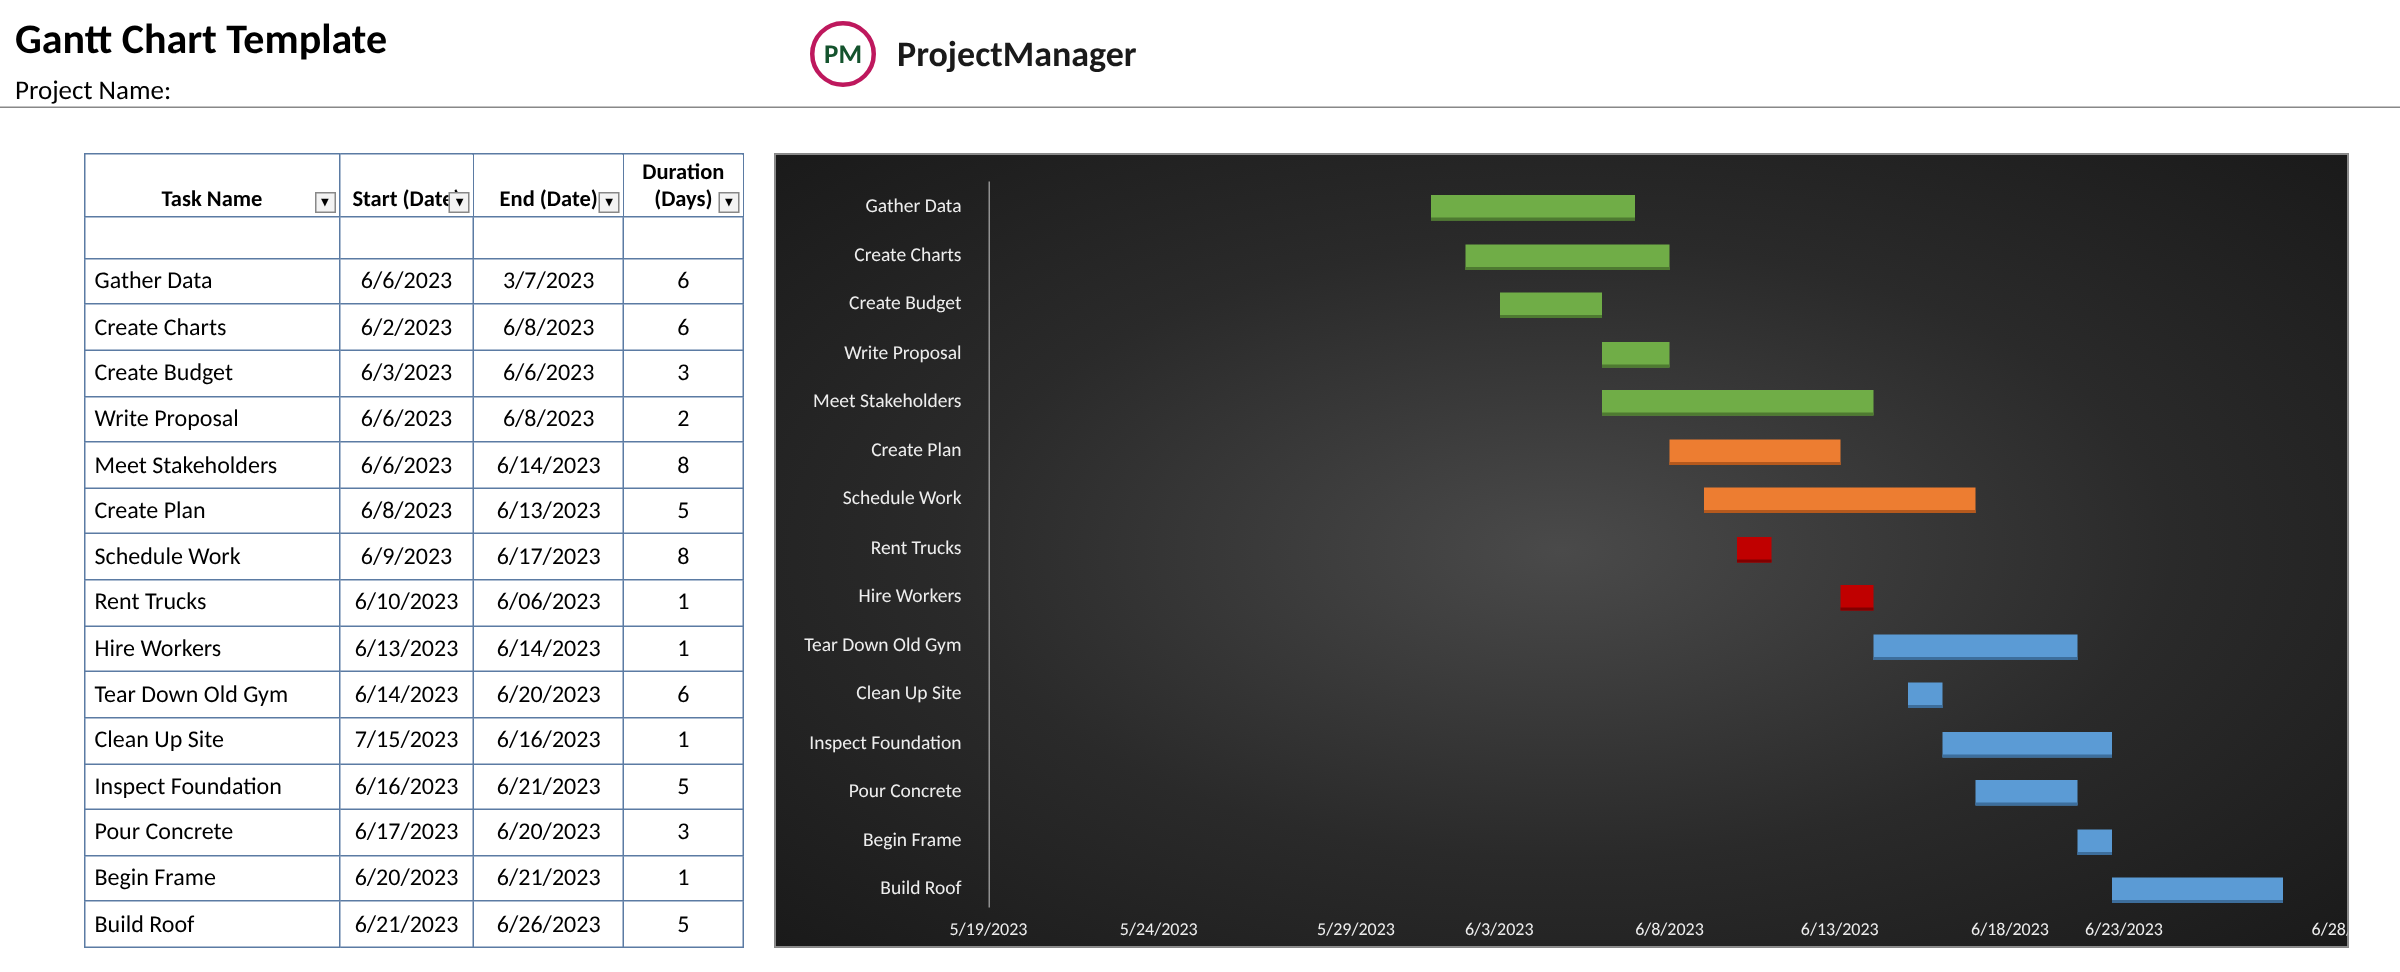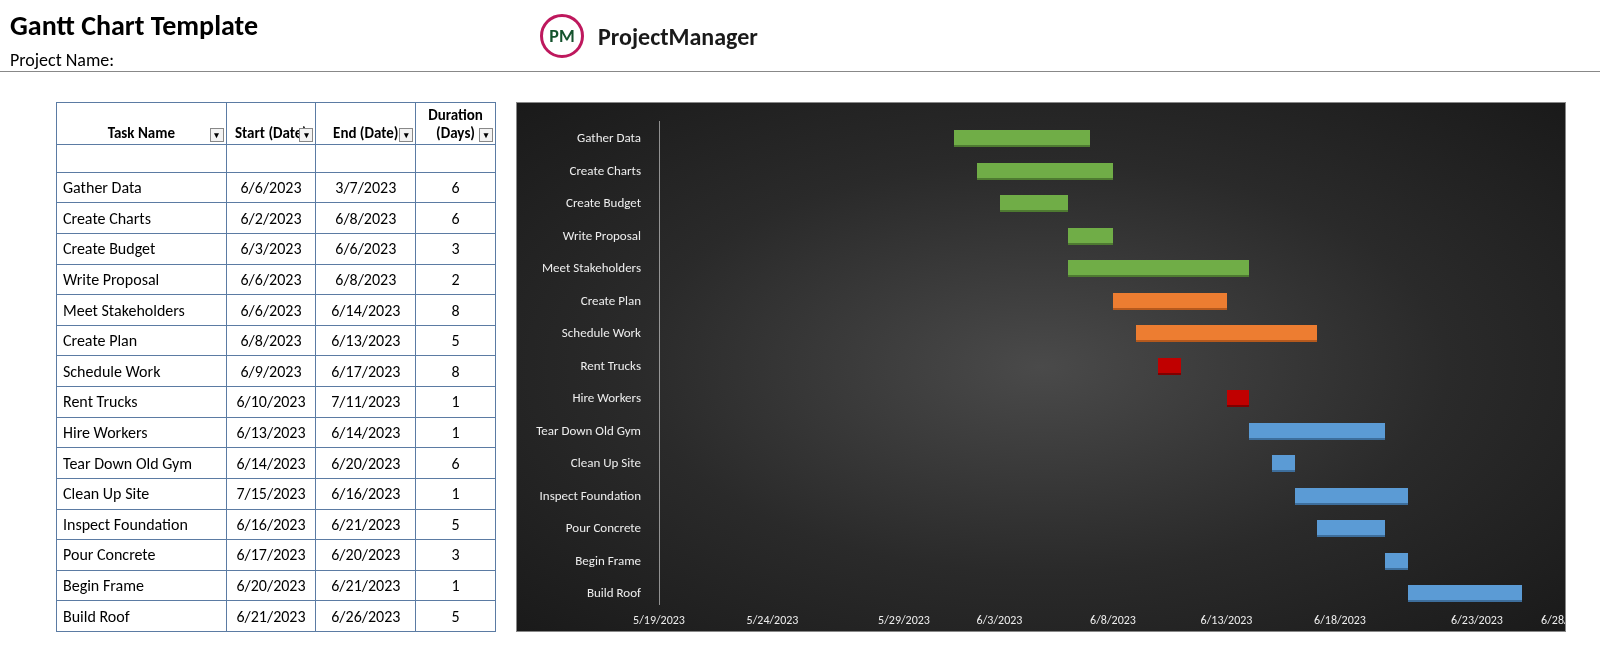--- a/index.html
+++ b/index.html
@@ -230,21 +230,21 @@
         </tr>
         <tr>
           <td>Schedule Work</td>
           <td class="date">6/9/2023</td>
           <td class="date">6/17/2023</td>
           <td class="num">8</td>
         </tr>
         <tr>
           <td>Rent Trucks</td>
           <td class="date">6/10/2023</td>
-          <td class="date">7/11/2023</td>
+          <td class="date">6/06/2023</td>
           <td class="num">1</td>
         </tr>
         <tr>
           <td>Hire Workers</td>
           <td class="date">6/13/2023</td>
           <td class="date">6/14/2023</td>
           <td class="num">1</td>
         </tr>
         <tr>
           <td>Tear Down Old Gym</td>
@@ -347,17 +347,17 @@
         <div class="chart-label">Build Roof</div>
         <div class="bar c-blue" style="left: 891.1px; width: 113.5px;"></div>
       </div>
       <div class="x-tick" style="left: 142px;">5/19/2023</div>
       <div class="x-tick" style="left: 255.5px;">5/24/2023</div>
       <div class="x-tick" style="left: 354px; margin-left: 33px;">5/29/2023</div>
       <div class="x-tick" style="left: 482.5px;">6/3/2023</div>
       <div class="x-tick" style="left: 596px;">6/8/2023</div>
       <div class="x-tick" style="left: 709.5px;">6/13/2023</div>
       <div class="x-tick" style="left: 823px;">6/18/2023</div>
-      <div class="x-tick" style="left: 960px;">6/23/2023</div>
+      <div class="x-tick" style="left: 899px;">6/23/2023</div>
       <div class="x-tick" style="left: 1050px;">6/28/2023</div>
     </div>
 
 </div>
 
 </body></html>

